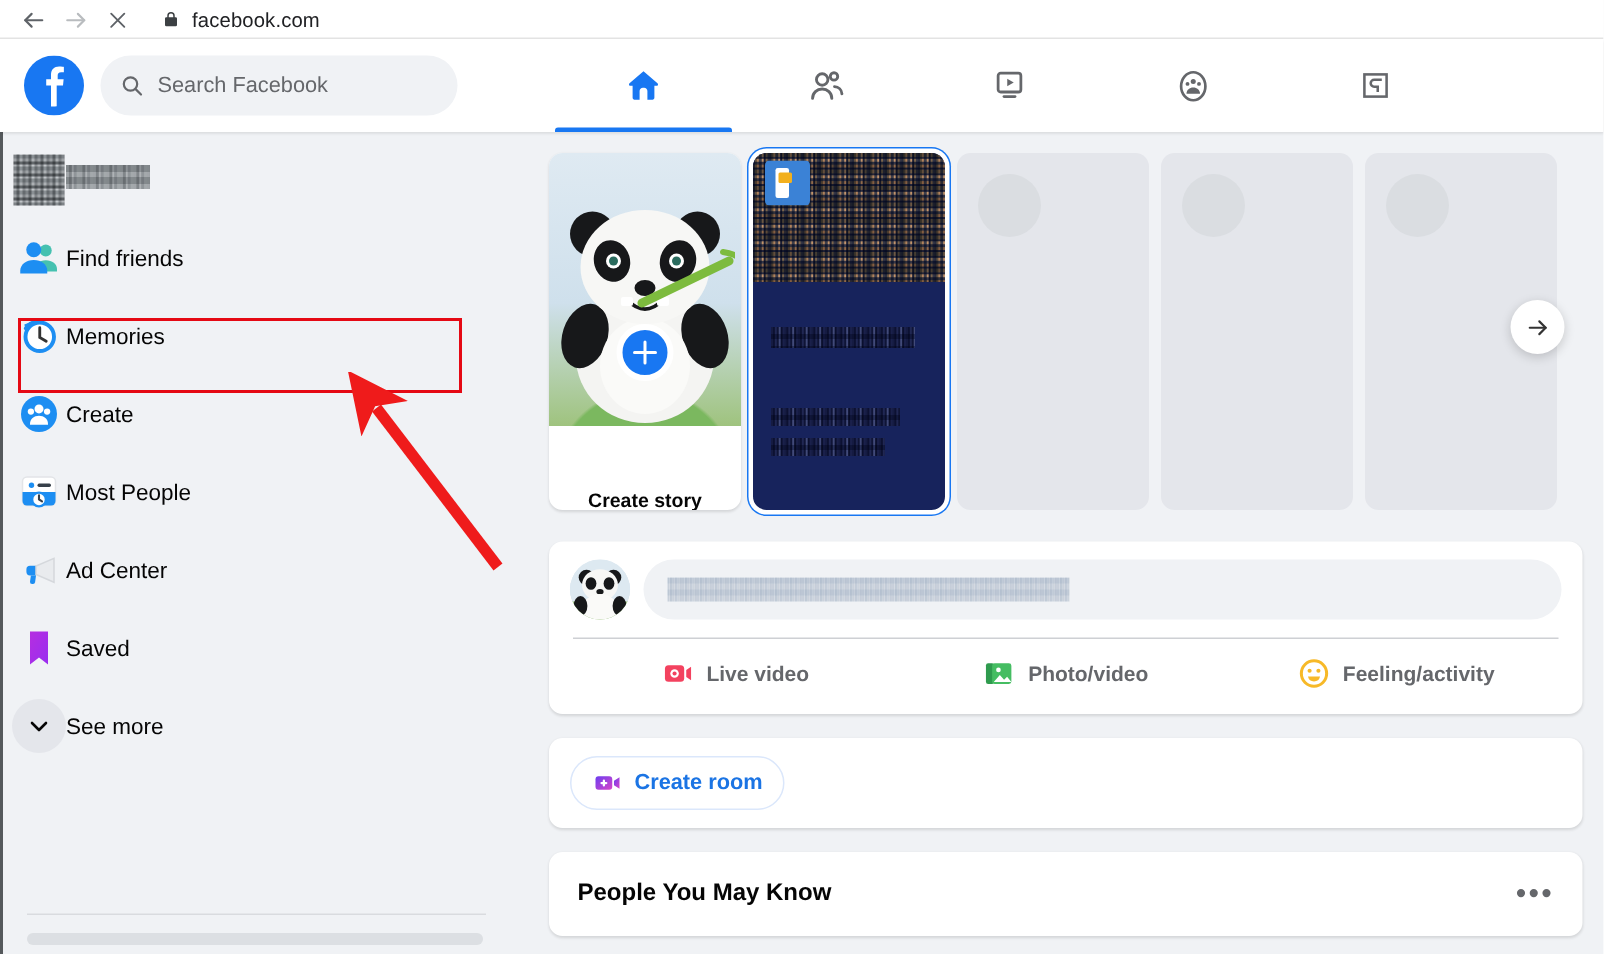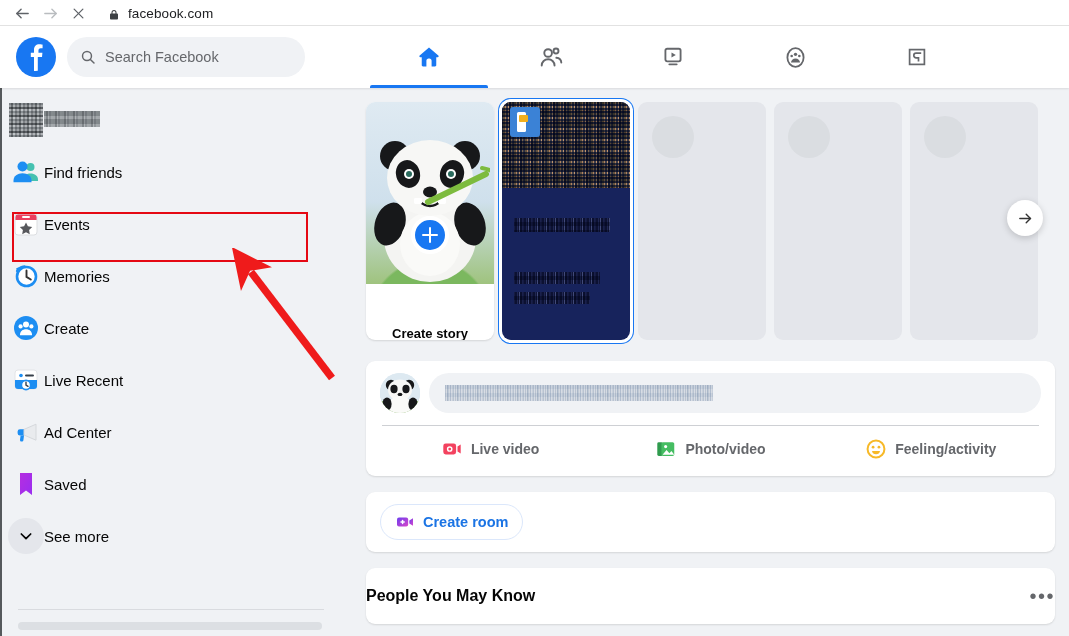--- a/index.html
+++ b/index.html
@@ -26,21 +26,21 @@
     height: 1px;
     background: #e3e3e3;
   }
   .nav-btn {
     width: 28px; height: 22px;
     display: flex; align-items: center; justify-content: center;
     color: #5f6368;
   }
   .nav-btn.fwd { color: #b9bcbf; }
   .url-box {
-    display: flex; align-items: flex-end;
+    display: flex; align-items: center;
     gap: 8px;
     margin-left: 16px;
   }
   .lock {
     width: 12px; height: 12px;
     display: block;
   }
   .url-text {
     font-size: 13.5px;
     color: #202124;
@@ -391,21 +391,21 @@
     border-radius: 18px;
     font-size: 14.5px;
     font-weight: 600;
     color: #1b74e4;
     background: #fff;
   }
 
   
   .people-card {
     margin-top: 16px;
-    padding: 14px 0;
+    padding: 14px 19px;
     display: flex;
     align-items: center;
     justify-content: space-between;
     height: 56px;
   }
   .people-title {
     font-size: 16px;
     font-weight: 700;
     color: #050505;
   }
@@ -518,32 +518,20 @@
         <svg width="32" height="32" viewBox="0 0 32 32">
           <circle cx="20.5" cy="11" r="4" fill="#45c1b0"></circle>
           <path d="M13 23.5c0-3.6 3.2-6 7.5-6s7.5 2.4 7.5 6v1.5H13v-1.5z" fill="#45c1b0"></path>
           <circle cx="12.5" cy="10.5" r="5" fill="#1d8ef2"></circle>
           <path d="M3.5 24.5c0-4.3 4-7.2 9-7.2s9 2.9 9 7.2v1.8h-18v-1.8z" fill="#1d8ef2"></path>
         </svg>
       </div>
       <span class="side-label">Find friends</span>
     </div>
 
-    <div class="side-item">
-      <div class="side-ico">
-        <svg width="32" height="32" viewBox="0 0 32 32">
-          <rect x="5" y="6" width="22" height="21" rx="3" fill="#ffffff"></rect>
-          <path d="M8 6h16a3 3 0 0 1 3 3v3H5V9a3 3 0 0 1 3-3z" fill="#eb3f5e"></path>
-          <rect x="12" y="8" width="8" height="2" rx="1" fill="#ffffff"></rect>
-          <path d="M16 14.4l1.9 3.9 4.3.6-3.1 3 .7 4.3-3.8-2-3.8 2 .7-4.3-3.1-3 4.3-.6 1.9-3.9z" fill="#57585c"></path>
-          <rect x="5" y="6" width="22" height="21" rx="3" fill="none" stroke="#dcdee1" stroke-width="1"></rect>
-        </svg>
-      </div>
-      <span class="side-label">Events</span>
-    </div>
 
     <div class="side-item">
       <div class="side-ico">
         <svg width="32" height="32" viewBox="0 0 32 32">
           <circle cx="16.5" cy="16.5" r="9.5" fill="#ffffff" stroke="#1d8ef2" stroke-width="2.6"></circle>
           <path d="M11 6.5 6.2 8.3l1.4 4.9" fill="#1d8ef2"></path>
           <path d="M14.5 6.5c-3 .4-5.6 2-7.3 4.4" fill="none" stroke="#1d8ef2" stroke-width="2.6" stroke-linecap="round"></path>
           <path d="M16.5 10.5v6.4l4.3 2.6" fill="none" stroke="#333" stroke-width="1.9" stroke-linecap="round"></path>
         </svg>
       </div>
@@ -568,21 +556,21 @@
       <div class="side-ico">
         <svg width="32" height="32" viewBox="0 0 32 32">
           <rect x="5" y="6" width="22" height="19" rx="3" fill="#ffffff" stroke="#e2e4e7"></rect>
           <circle cx="11" cy="11.5" r="1.8" fill="#1d8ef2"></circle>
           <rect x="15" y="10.4" width="9" height="2.2" rx="1.1" fill="#37404a"></rect>
           <path d="M5 16h22v6a3 3 0 0 1-3 3H8a3 3 0 0 1-3-3v-6z" fill="#1d8ef2"></path>
           <circle cx="16" cy="21" r="4.6" fill="#fff" stroke="#1d8ef2" stroke-width="1.6"></circle>
           <path d="M16 18.2V21l2 1.3" fill="none" stroke="#37404a" stroke-width="1.4" stroke-linecap="round"></path>
         </svg>
       </div>
-      <span class="side-label">Live Recent</span>
+      <span class="side-label">Most People</span>
     </div>
 
     <div class="side-item">
       <div class="side-ico">
         <svg width="32" height="32" viewBox="0 0 32 32">
           <path d="M26 8.2v16l-12-5.2V13.4l12-5.2z" fill="#e9ebee"></path>
           <path d="M14 13.2h-4a2.4 2.4 0 0 0-2.4 2.4v1.6A2.4 2.4 0 0 0 10 19.6h4v-6.4z" fill="#1d8ef2"></path>
           <path d="M10.6 19.6h3.4l-.6 4.6a1.4 1.4 0 0 1-1.4 1.2h-.6a1.4 1.4 0 0 1-1.4-1.5l.6-4.3z" fill="#1d8ef2"></path>
           <path d="M26 8.2v16l-12-5.2V13.4l12-5.2z" fill="none" stroke="#d5d8dc" stroke-width="1"></path>
         </svg>

